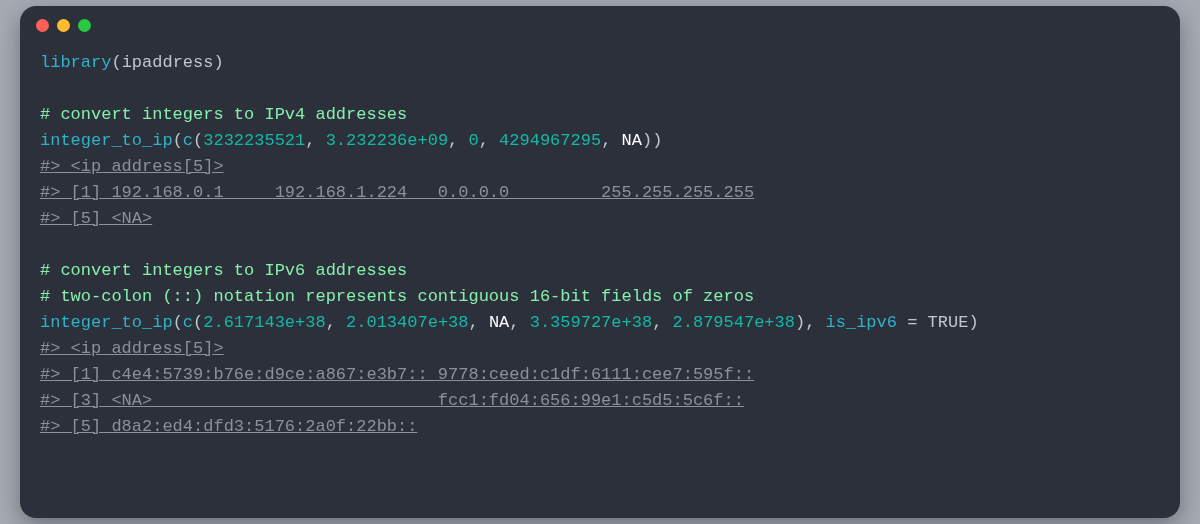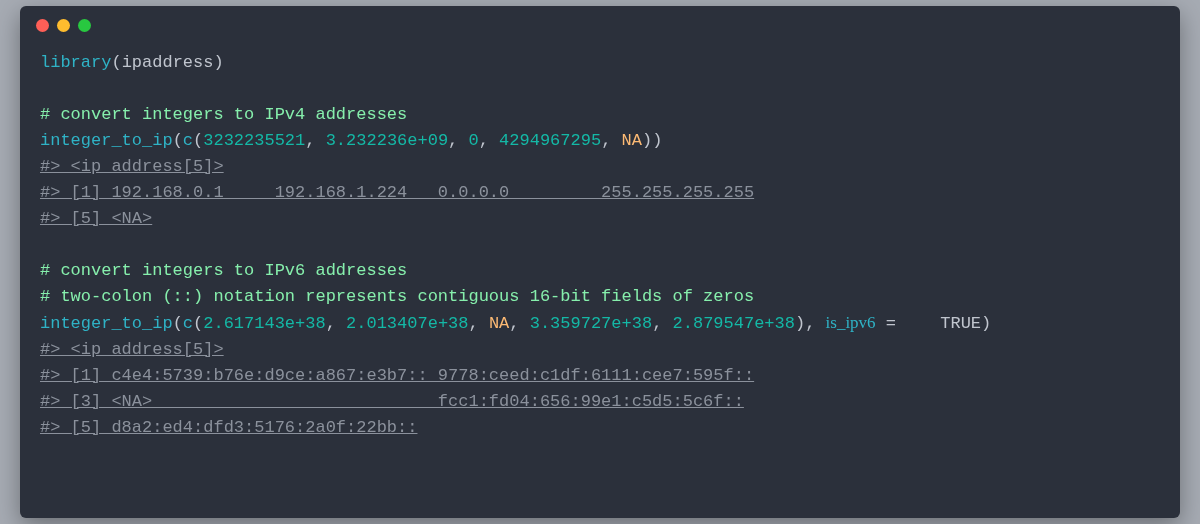--- a/index.html
+++ b/index.html
@@ -1,31 +1,31 @@
 <!DOCTYPE html>
 <html><head>
 <meta charset="utf-8">
 <style>
 html,body{margin:0;padding:0;width:1200px;height:524px;background:#a6abb3;font-family:ui-monospace,SFMono-Regular,Menlo,Monaco,Consolas,"Liberation Mono","Courier New",monospace;}
-.window{position:absolute;left:20px;top:6px;right:20px;bottom:6px;background:#2b303b;border-radius:6px;box-shadow:0 8px 24px rgba(0,0,0,.35);overflow:hidden;}
+.window{position:absolute;left:20px;top:6px;right:20px;bottom:6px;background:#2b303b;border-radius:16px;box-shadow:0 8px 24px rgba(0,0,0,.35);overflow:hidden;}
 .titlebar{height:38px;display:flex;align-items:center;gap:8px;padding:0 16px;}
 .tl-btn{width:13px;height:13px;border-radius:50%;}
 .tl-red{background:#ff5f57;}
 .tl-yellow{background:#febc2e;}
 .tl-green{background:#28c840;}
 .code{padding:6px 20px 20px;font-size:17px;line-height:26px;white-space:pre;color:#c0c5ce;}
 .fn{color:#2fb3c6;}
 .punc{color:#c0c5ce;}
 .arg{color:#c0c5ce;}
 .num{color:#14b8a6;text-align:right;}
-.na{color:#fdba74;}
-.const{color:#c0c5ce;margin-left:34px;}
+.na{color:#ffffff;}
+.const{color:#c0c5ce;}
 .comment{color:#86efac;}
 .out{color:#8b919c;text-decoration:underline;}
-.kwarg{color:#2fb3c6;font-family:Liberation Serif, serif;}
+.kwarg{color:#2fb3c6;}
 </style>
 </head>
 <body>
 
 <div class="window">
   <div class="titlebar">
     <div class="tl-btn tl-red"></div>
     <div class="tl-btn tl-yellow"></div>
     <div class="tl-btn tl-green"></div>
   </div>

